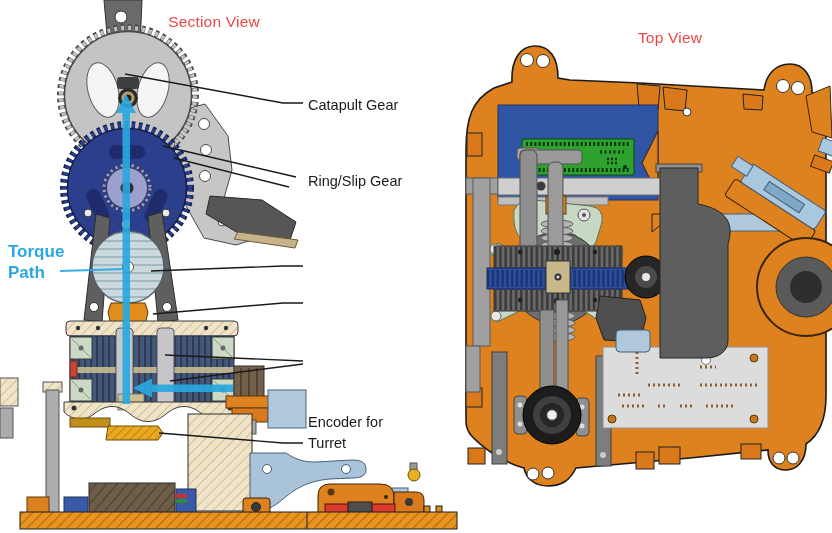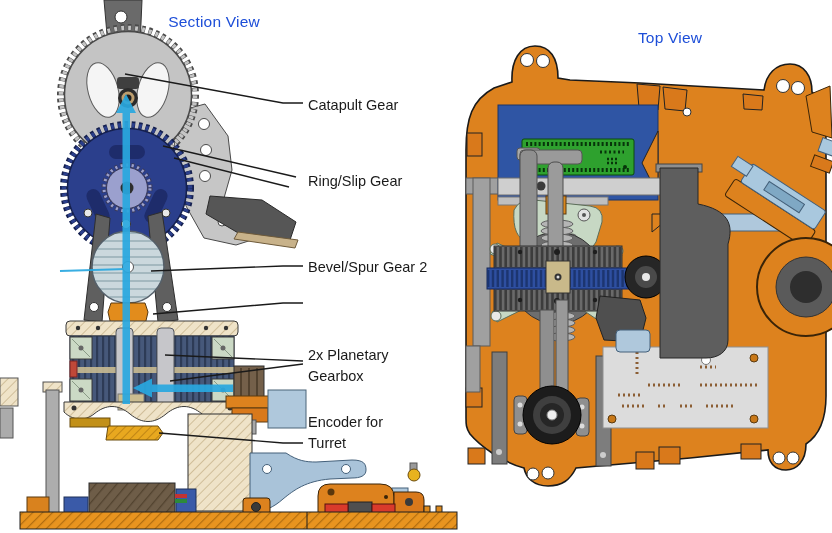--- a/index.html
+++ b/index.html
@@ -1,19 +1,19 @@
 <!DOCTYPE html>
 <html><head>
 <meta charset="utf-8">
 <style>
   html,body{margin:0;padding:0;background:#ffffff;}
   .stage{position:relative;width:832px;height:533px;background:#ffffff;overflow:hidden;
          font-family:"Liberation Sans", sans-serif;}
   .stage svg{position:absolute;left:0;top:0;}
-  .vtitle{position:absolute;font-size:15.5px;color:#1d4ed8;text-align:center;
+  .vtitle{position:absolute;font-size:15.5px;color:#ef4444;text-align:center;
           letter-spacing:.2px;}
   .lbl{position:absolute;font-size:14.5px;color:#1a1a1a;white-space:pre-line;
        line-height:21px;}
   .torque{position:absolute;font-size:17px;font-weight:bold;color:#29A8E0;
           white-space:pre-line;line-height:21px;}
 </style>
 </head>
 <body>
 
 <div class="stage">
@@ -387,19 +387,18 @@
       <circle cx="806" cy="287" r="16" fill="#2e2e2e"></circle>
     </g>
   </g>
 </svg>
 
 <div class="vtitle" style="left:168px;top:13px;width:92px;">Section View</div>
 <div class="vtitle" style="left:630px;top:13px;width:80px;margin-top:16px;">Top View</div>
 
 <div class="lbl" style="left:308px;top:171px;">Ring/Slip Gear</div>
 <div class="lbl" style="left:308px;top:95px;">Catapult Gear</div>
-<div class="lbl" style="left:308px;top:257px;">Bevel/Spur Gear 2</div>
-<div class="lbl" style="left:308px;top:345px;">2x Planetary
-Gearbox</div>
 <div class="lbl" style="left:308px;top:412px;">Encoder for
 Turret</div>
+<div class="torque" style="left:8px;top:241px;">Torque
+Path</div>
 
 </div>
 
 </body></html>

